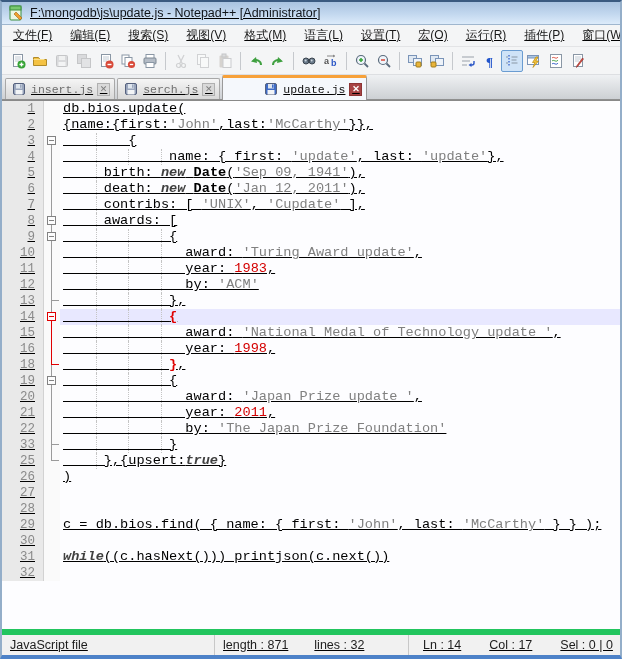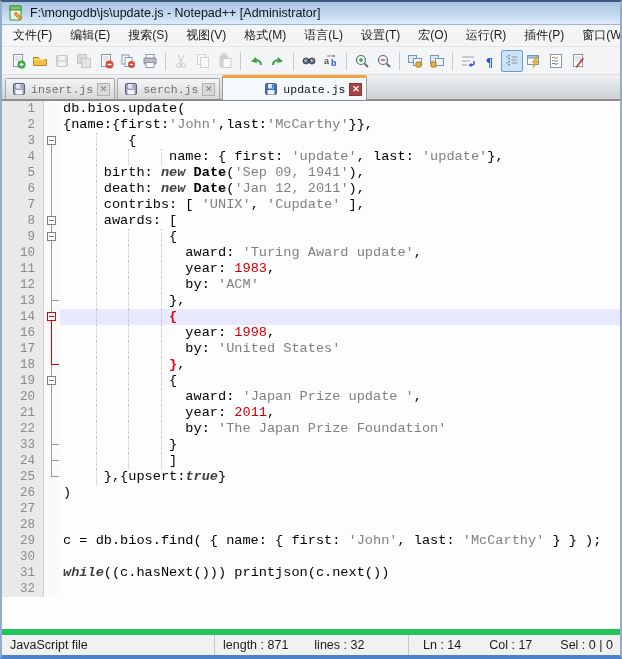--- a/index.html
+++ b/index.html
@@ -2,20 +2,21 @@
 <html><head>
 <meta charset="utf-8">
 <style>
   html,body{margin:0;padding:0;background:#d8d8d8;}
   *{box-sizing:border-box;}
   .window{
     width:622px;height:659px;position:relative;overflow:hidden;
     border-top:2px solid #3a5a80;border-left:2px solid #94aec9;border-right:2px solid #94aec9;
     border-bottom:4px solid #4d82c8;background:#f2f2f2;
     font-family:"Liberation Sans",sans-serif;
+    text-decoration:underline;
   }
   
   .titlebar{height:23px;display:flex;align-items:center;
     background:linear-gradient(180deg,#a9c3e0 0%,#c3d8ef 55%,#dcebfa 100%);
     border-bottom:1px solid #9fb6ce;padding-left:6px;}
   .titlebar .app-icon{width:16px;height:16px;margin-right:6px;flex:0 0 auto;}
   .title-text{font-size:12.5px;color:#101419;white-space:nowrap;}
   
   .menubar{height:22px;display:flex;align-items:center;background:#f4f5f6;
     border-bottom:1px solid #e3e4e6;padding-left:2px;}
@@ -437,34 +438,34 @@
           <div class="fold">
             <div class="fl top"></div>
             <div class="fl bot red"></div>
             <div class="fbox red">
               <i></i>
             </div>
           </div>
           <div class="text"><i class="guide" style="left: 35.64px;"></i><i class="guide" style="left: 68.28px;"></i><i class="guide" style="left: 100.92px;"></i><span class="code"><span>             </span><span class="seg-b">{</span></span></div>
         </div>
         <div class="row">
-          <div class="num">16</div>
+          <div class="num">15</div>
           <div class="fold">
             <div class="fl top red"></div>
             <div class="fl bot red"></div>
           </div>
-          <div class="text"><i class="guide" style="left: 35.64px;"></i><i class="guide" style="left: 68.28px;"></i><i class="guide" style="left: 100.92px;"></i><span class="code"><span>               year: </span><span class="seg-n">1998</span><span>,</span></span></div>
-        </div>
-        <div class="row">
-          <div class="num">17</div>
+          <div class="text"><i class="guide" style="left: 35.64px;"></i><i class="guide" style="left: 68.28px;"></i><i class="guide" style="left: 100.92px;"></i><span class="code"><span>               award: </span><span class="seg-s">'National Medal of Technology update '</span><span>,</span></span></div>
+        </div>
+        <div class="row">
+          <div class="num">16</div>
           <div class="fold">
             <div class="fl top red"></div>
             <div class="fl bot red"></div>
           </div>
-          <div class="text"><i class="guide" style="left: 35.64px;"></i><i class="guide" style="left: 68.28px;"></i><i class="guide" style="left: 100.92px;"></i><span class="code"><span>               by: </span><span class="seg-s">'United States'</span></span></div>
+          <div class="text"><i class="guide" style="left: 35.64px;"></i><i class="guide" style="left: 68.28px;"></i><i class="guide" style="left: 100.92px;"></i><span class="code"><span>               year: </span><span class="seg-n">1998</span><span>,</span></span></div>
         </div>
         <div class="row">
           <div class="num">18</div>
           <div class="fold">
             <div class="fl top red"></div>
             <div class="fl bot"></div>
             <div class="ftick red"></div>
           </div>
           <div class="text"><i class="guide" style="left: 35.64px;"></i><i class="guide" style="left: 68.28px;"></i><i class="guide" style="left: 100.92px;"></i><span class="code"><span>             </span><span class="seg-b">}</span><span>,</span></span></div>
         </div>
@@ -504,29 +505,20 @@
           <div class="text"><i class="guide" style="left: 35.64px;"></i><i class="guide" style="left: 68.28px;"></i><i class="guide" style="left: 100.92px;"></i><span class="code"><span>               by: </span><span class="seg-s">'The Japan Prize Foundation'</span></span></div>
         </div>
         <div class="row">
           <div class="num">33</div>
           <div class="fold">
             <div class="fl top"></div>
             <div class="fl bot"></div>
             <div class="ftick"></div>
           </div>
           <div class="text"><i class="guide" style="left: 35.64px;"></i><i class="guide" style="left: 68.28px;"></i><i class="guide" style="left: 100.92px;"></i><span class="code"><span>             }</span></span></div>
-        </div>
-        <div class="row">
-          <div class="num">24</div>
-          <div class="fold">
-            <div class="fl top"></div>
-            <div class="fl bot"></div>
-            <div class="ftick"></div>
-          </div>
-          <div class="text"><i class="guide" style="left: 35.64px;"></i><i class="guide" style="left: 68.28px;"></i><i class="guide" style="left: 100.92px;"></i><span class="code"><span>             ]</span></span></div>
         </div>
         <div class="row">
           <div class="num">25</div>
           <div class="fold">
             <div class="fl top"></div>
             <div class="ftick"></div>
           </div>
           <div class="text"><i class="guide" style="left: 35.64px;"></i><span class="code"><span>     },{upsert:</span><span class="seg-k">true</span><span>}</span></span></div>
         </div>
         <div class="row">

